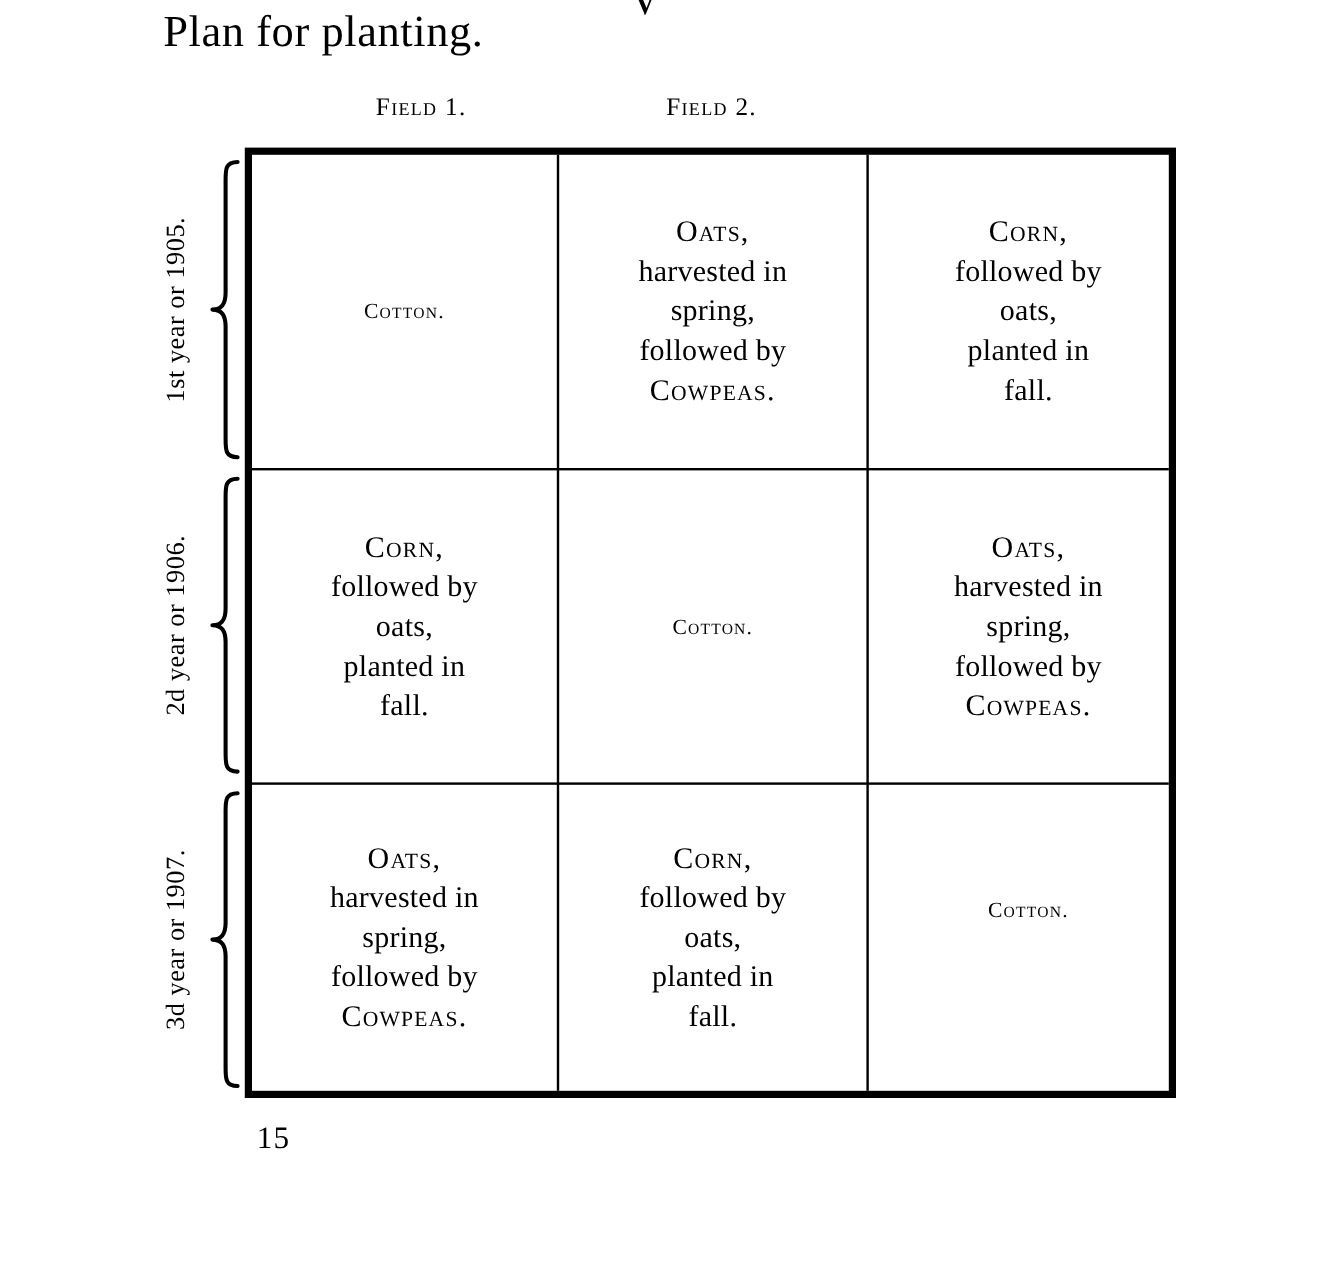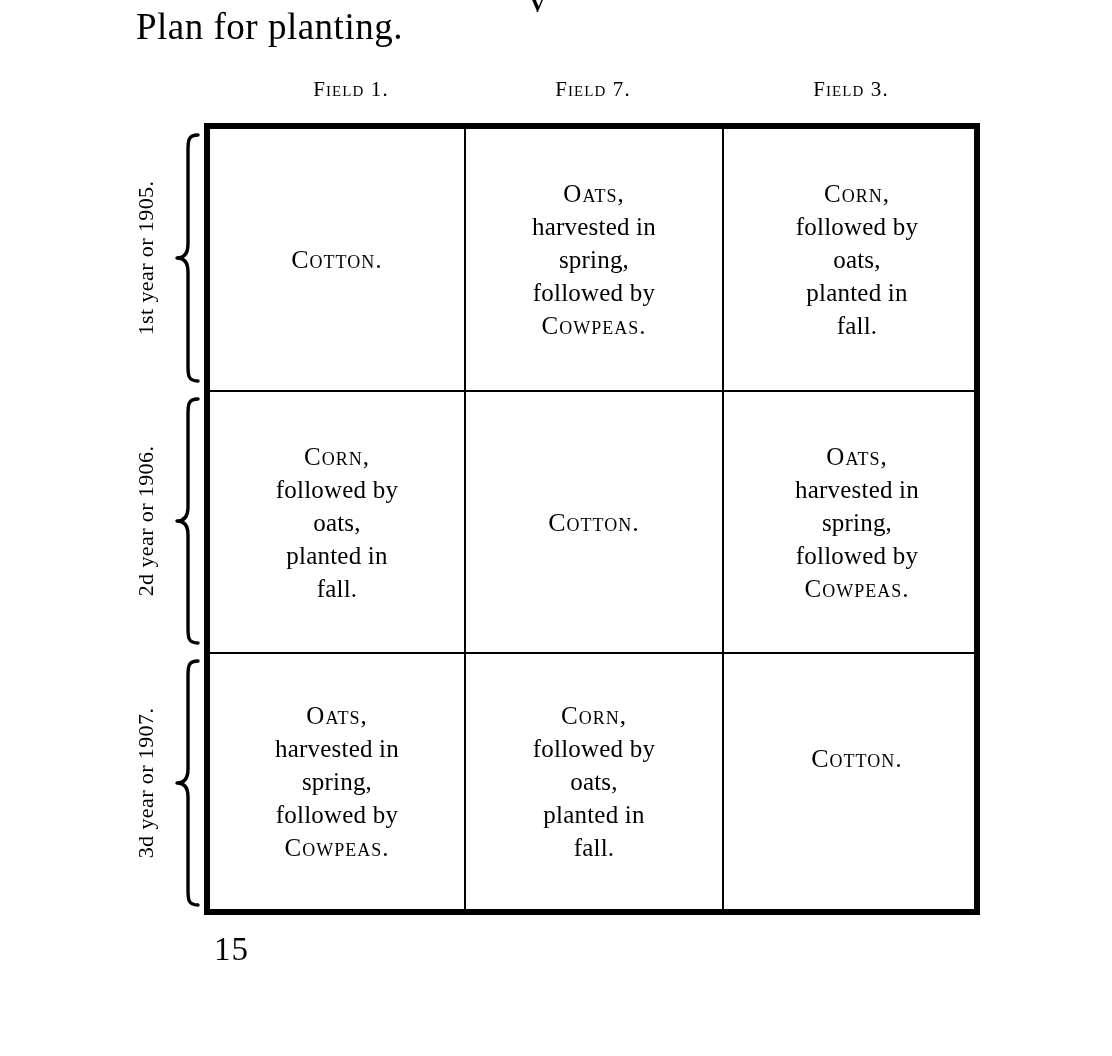--- a/index.html
+++ b/index.html
@@ -153,46 +153,45 @@
     font-size: 25px;
     line-height: 33px;
     letter-spacing: 0.2px;
   }
   .cell-text .sc {
     font-variant: small-caps;
     letter-spacing: 1px;
   }
   
   .cell-text.solo {
-    font-size: 26px;
+    font-size: 18px;
     letter-spacing: 0.4px;
   }
   .cell.r3c3 { align-items: flex-start; padding-top: 88px; }
 
   
   .page-number {
     position: absolute;
     left: 214px;
     top: 934px;
-    font-size: 33px;
+    font-size: 26px;
     line-height: 30px;
     letter-spacing: 1px;
   }
 </style>
 </head>
 <body>
 
 <div class="scan-artifact">y</div>
 
 <div class="page-title">Plan for planting.</div>
 
 <div class="col-headers">
   <div class="col-header c1">Field 1.</div>
-  <div class="col-header c2">Field 7.</div>
-  <div class="col-header c3">Field 3.</div>
+  <div class="col-header c2">Field 2.</div>
 </div>
 
 <div class="rowgroup r1">
   <div class="row-label">
     <span class="row-label-text">1st year or 1905.</span>
   </div>
   <div class="row-brace" style="top:0;height:252px;">
     <svg width="26" height="252" viewBox="0 0 26 252" aria-hidden="true">
       <path d="M24 3 C14 3 14 9 14 18 L14 112 C14 121 11 126 3 126 C11 126 14 131 14 140 L14 234 C14 243 14 249 24 249" fill="none" stroke="#000" stroke-width="3.4" stroke-linecap="round" stroke-linejoin="round"></path>
     </svg>

